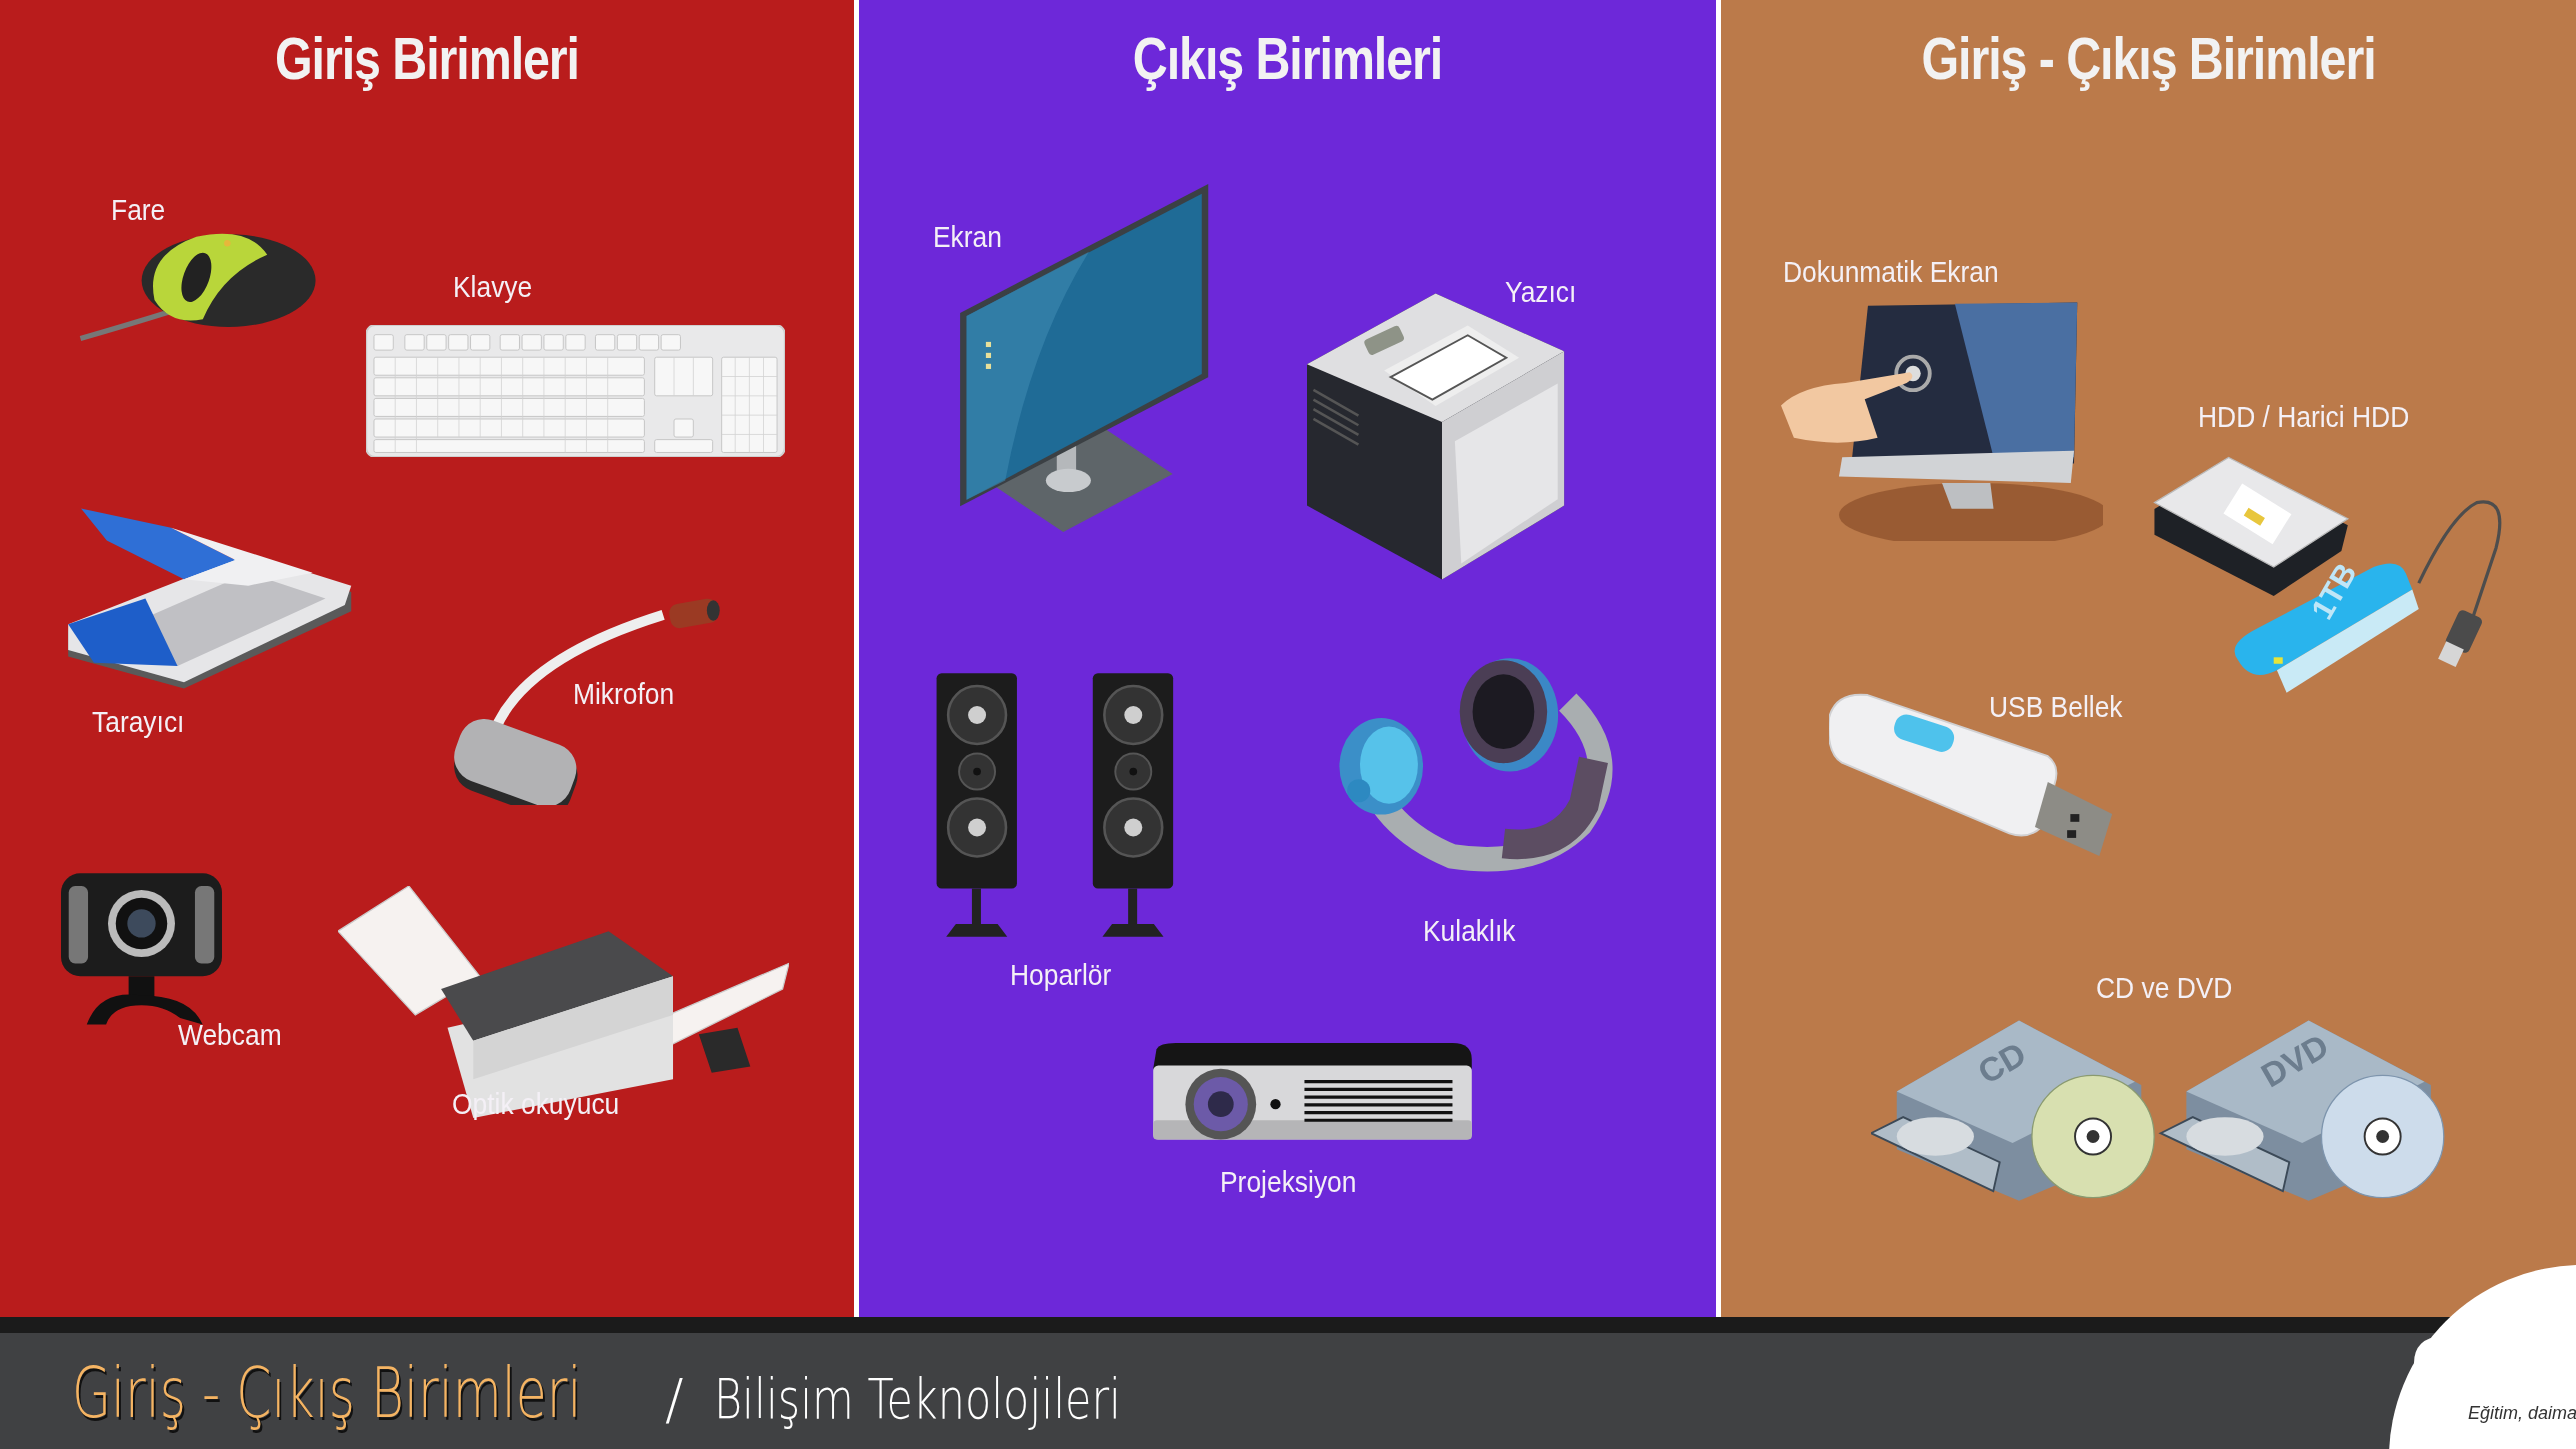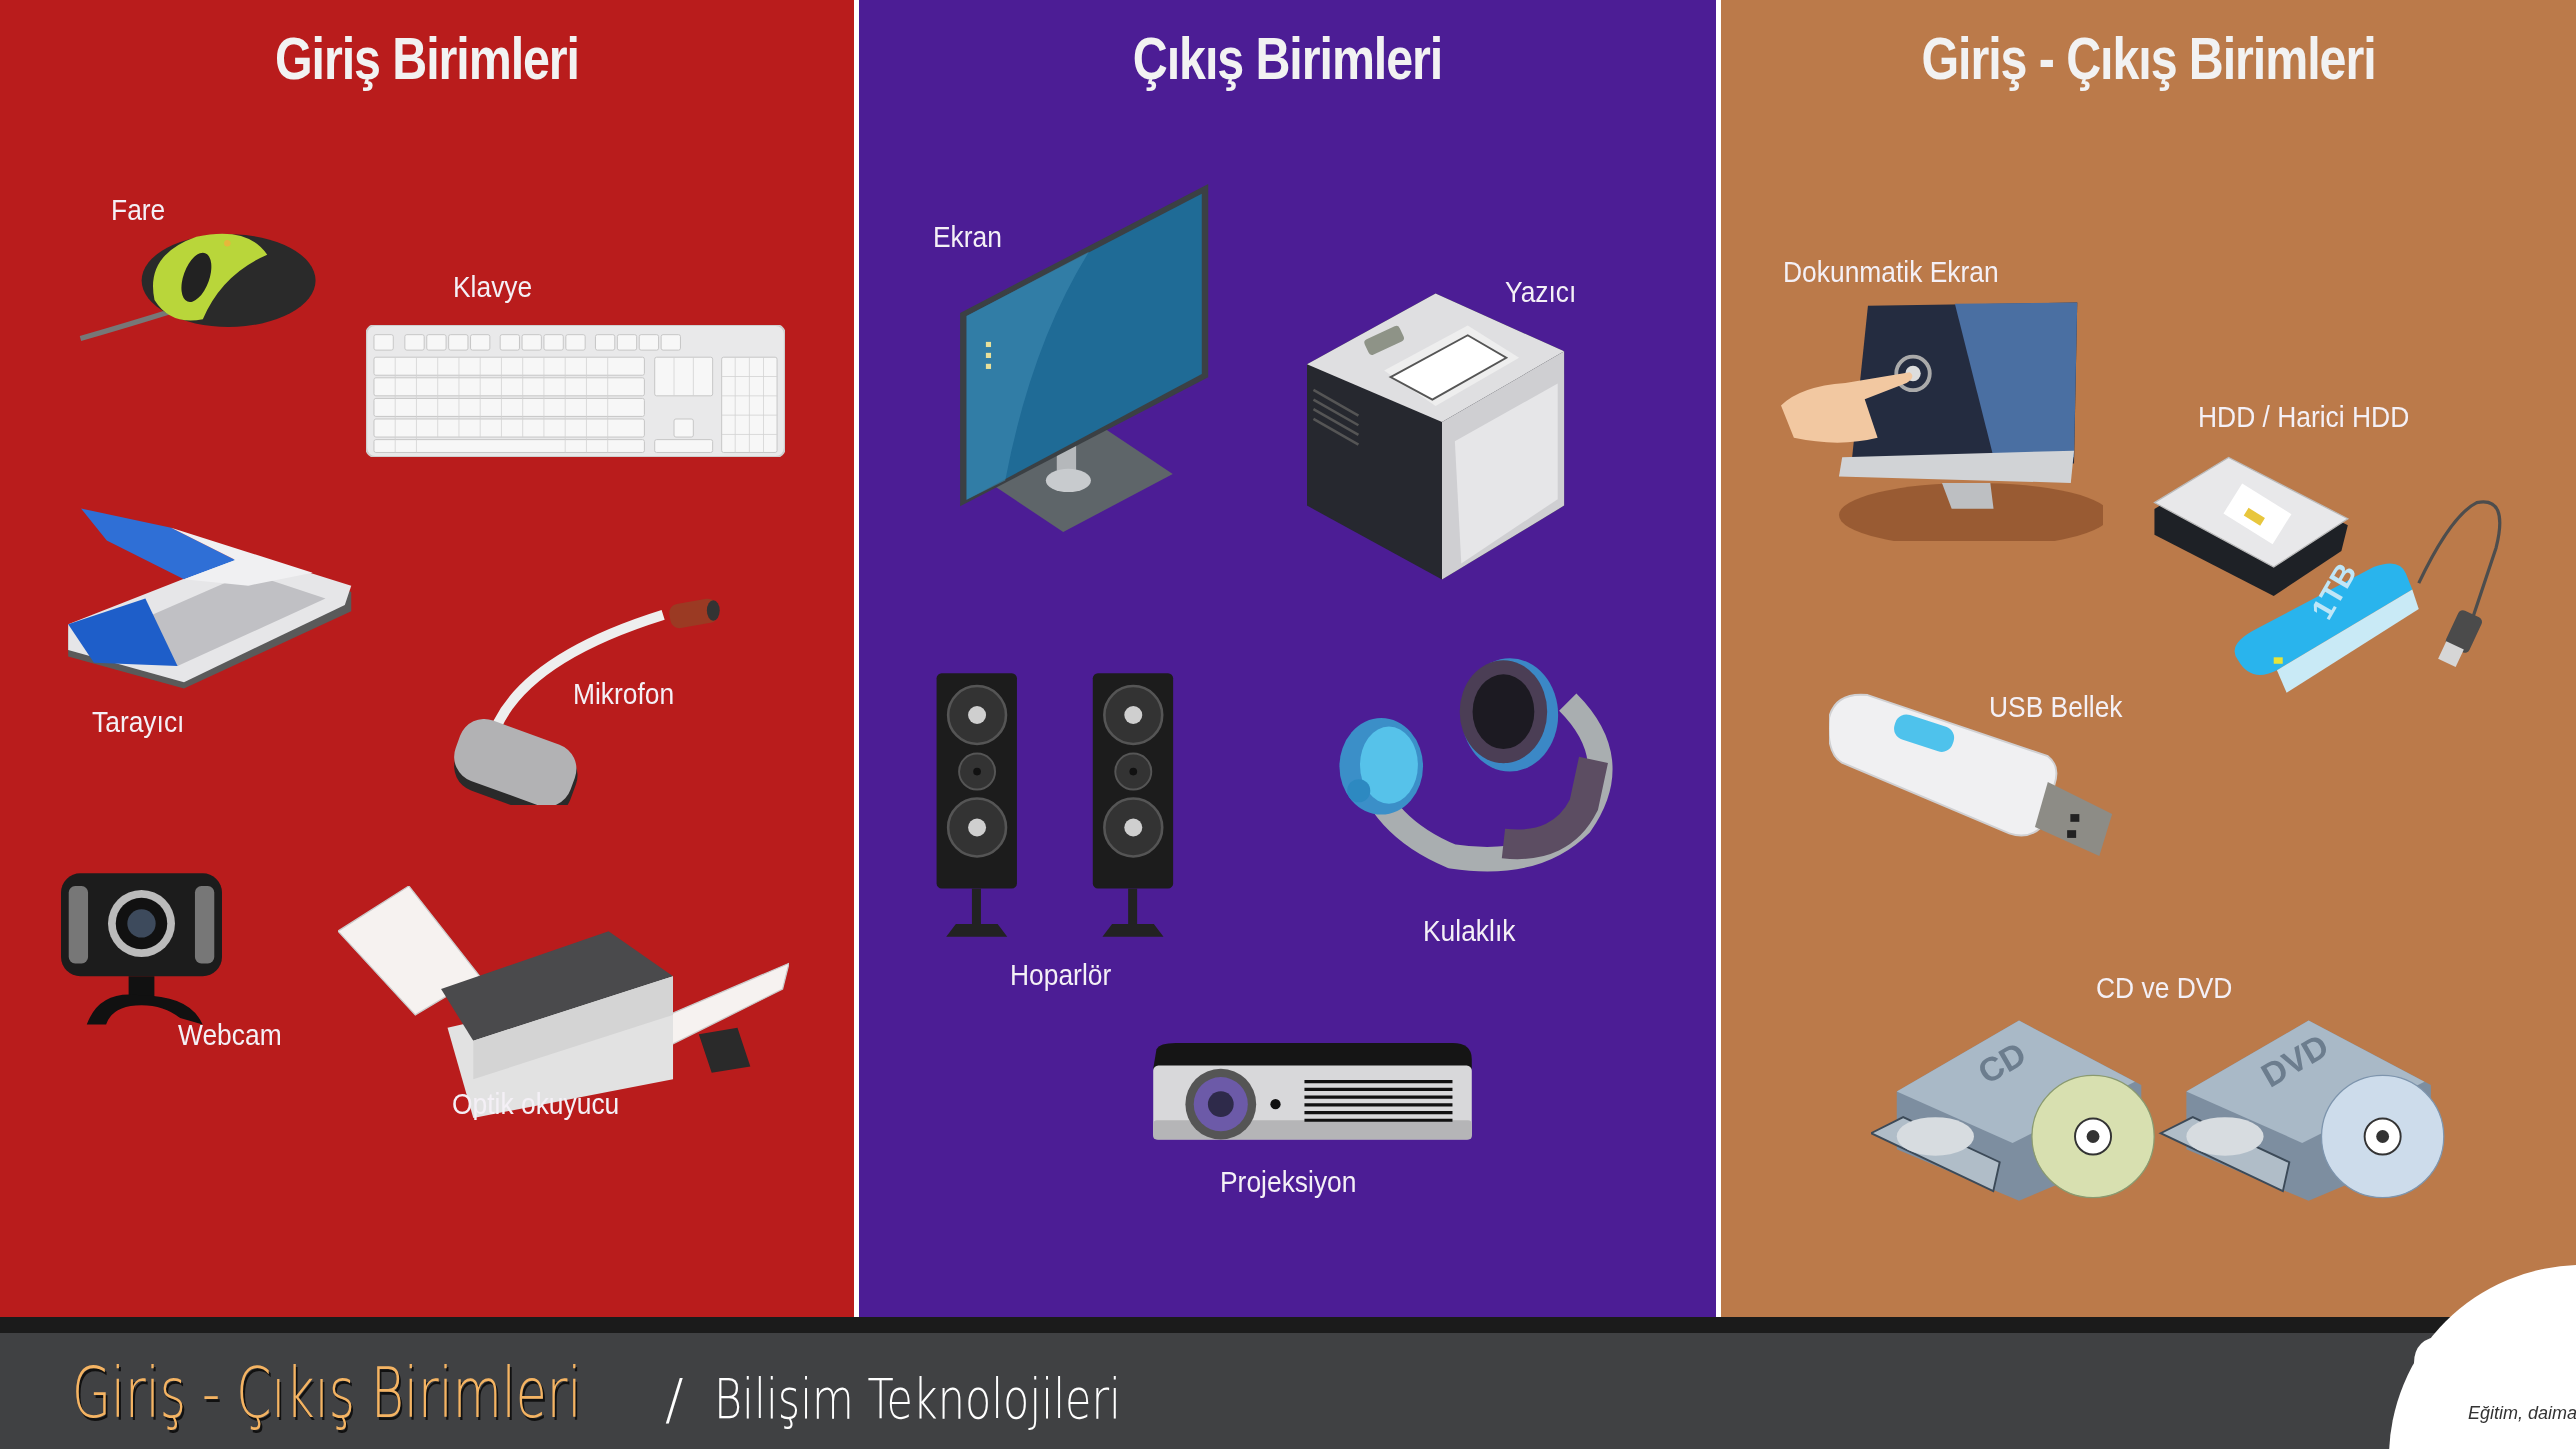--- a/index.html
+++ b/index.html
@@ -1,19 +1,19 @@
 <!DOCTYPE html>
 <html style="font-size:10.3px"><head>
 <meta charset="utf-8">
 <style>
   html,body{margin:0;padding:0;}
   body{width:2576px;height:1449px;position:relative;overflow:hidden;background:#404143;font-family:"Liberation Sans",sans-serif;}
   .panel{position:absolute;top:0;height:1317px;}
   .p1{left:0;width:854px;background:#b91c1c;}
-  .p2{left:859px;width:857px;background:#4c1d95;}
+  .p2{left:859px;width:857px;background:#6d28d9;}
   .p3{left:1721px;width:855px;background:#bb7a4a;}
   .divider{position:absolute;top:0;height:1317px;width:5.2px;background:#ffffff;}
   .ptitle{position:absolute;top:24.5px;left:0;right:0;text-align:center;color:#f2f2f2;font-weight:bold;font-size:59px;letter-spacing:-1.3px;transform:scaleX(0.82);transform-origin:center;}
   .lbl{position:absolute;color:#f4f0f6;font-size:30px;white-space:nowrap;transform:scaleX(0.88);transform-origin:left top;}
   .dev{position:absolute;}
   .strip{position:absolute;left:0;top:1317px;width:2576px;height:16px;background:#1b1b1b;}
   .footer{position:absolute;left:0;top:1333px;width:2576px;height:116px;background:#404143;}
   .ft-main{position:absolute;left:72px;top:1352px;font-size:70px;color:#f5b463;text-shadow:2.6px 2.6px 0 #111;transform:scaleX(0.72);transform-origin:left top;white-space:nowrap;font-family:"DejaVu Sans",sans-serif;font-weight:200;}
   .ft-slash{position:absolute;left:665px;top:1367px;font-size:55px;color:#ffffff;font-weight:100;font-family:"DejaVu Sans",sans-serif;}
   .ft-sub{position:absolute;left:714px;top:1367px;font-size:55px;color:#ffffff;transform:scaleX(0.78);transform-origin:left top;white-space:nowrap;font-family:"DejaVu Sans",sans-serif;font-weight:100;}

